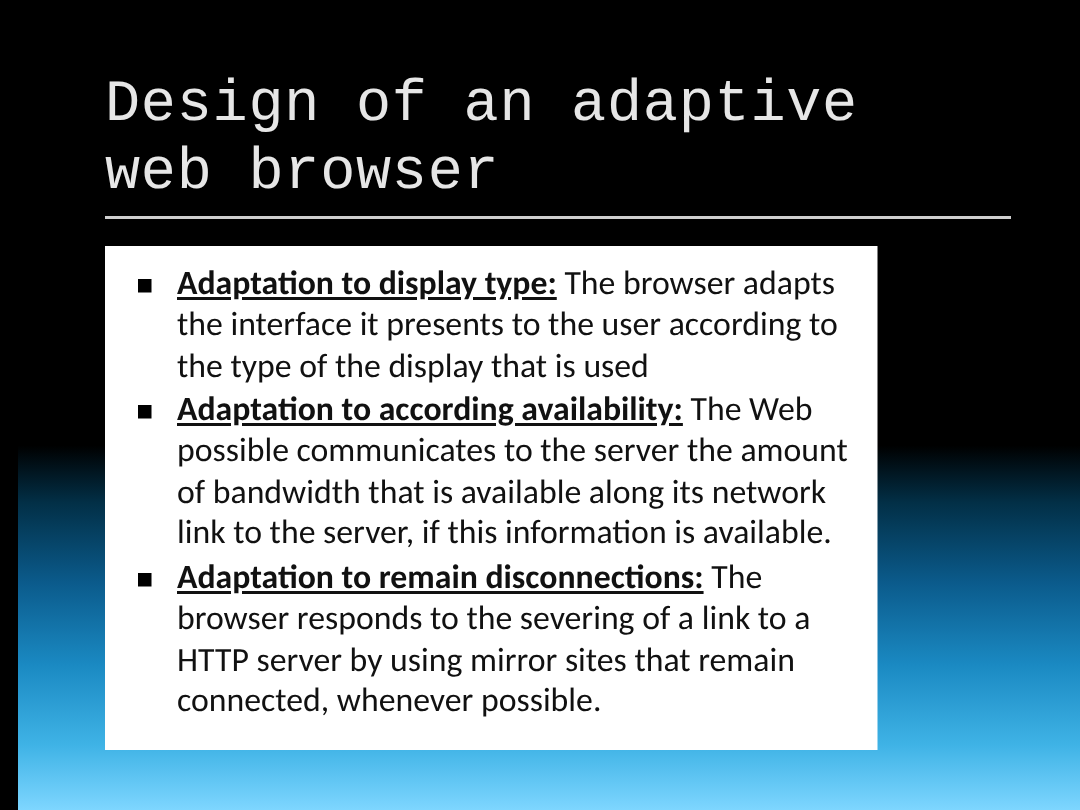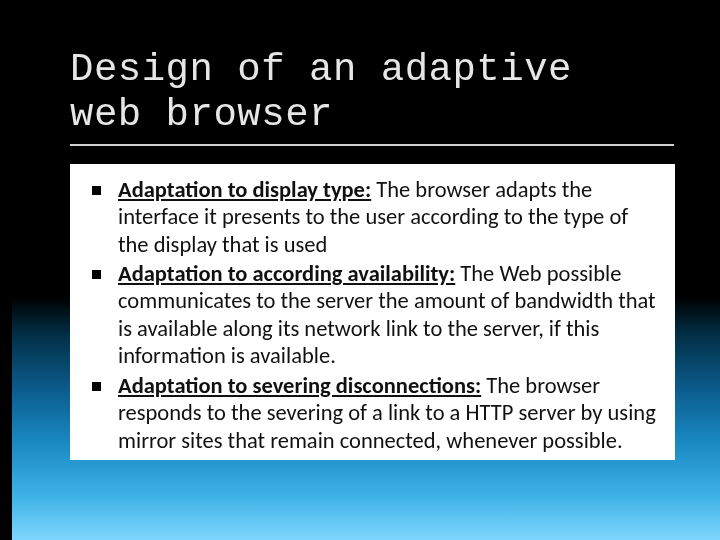--- a/index.html
+++ b/index.html
@@ -36,22 +36,22 @@
     white-space: pre-line;
   }
   .rule {
     border: none;
     border-top: 2px solid #cfcfcf;
     margin: 0 0 18px 0;
     width: 100%;
   }
   .white-block {
     background: #fff;
-    padding: 12px 18px 4px 8px;
-    width: 605px;
+    padding: 12px 18px 16px 8px;
+    width: 515px;
   }
   ul.bullets {
     list-style: none;
     padding-left: 4px;
   }
   ul.bullets li {
     position: relative;
     padding-left: 36px;
     font-size: 22.5px;
     line-height: 1.22;
@@ -81,17 +81,17 @@
   <hr class="rule">
   <div class="white-block">
     <ul class="bullets">
       <li>
         <span class="lead">Adaptation to display type:</span><span> The browser adapts the interface it presents to the user according to the type of the display that is used</span>
       </li>
       <li>
         <span class="lead">Adaptation to according availability:</span><span> The Web possible communicates to the server the amount of bandwidth that is available along its network link to the server, if this information is available.</span>
       </li>
       <li>
-        <span class="lead">Adaptation to severing disconnections:</span><span> The browser responds to the severing of a link to a HTTP server by using mirror sites that remain connected, whenever possible.</span>
+        <span class="lead">Adaptation to remain disconnections:</span><span> The browser responds to the severing of a link to a HTTP server by using mirror sites that remain connected, whenever possible.</span>
       </li>
     </ul>
   </div>
 </div>
 
 </body></html>

